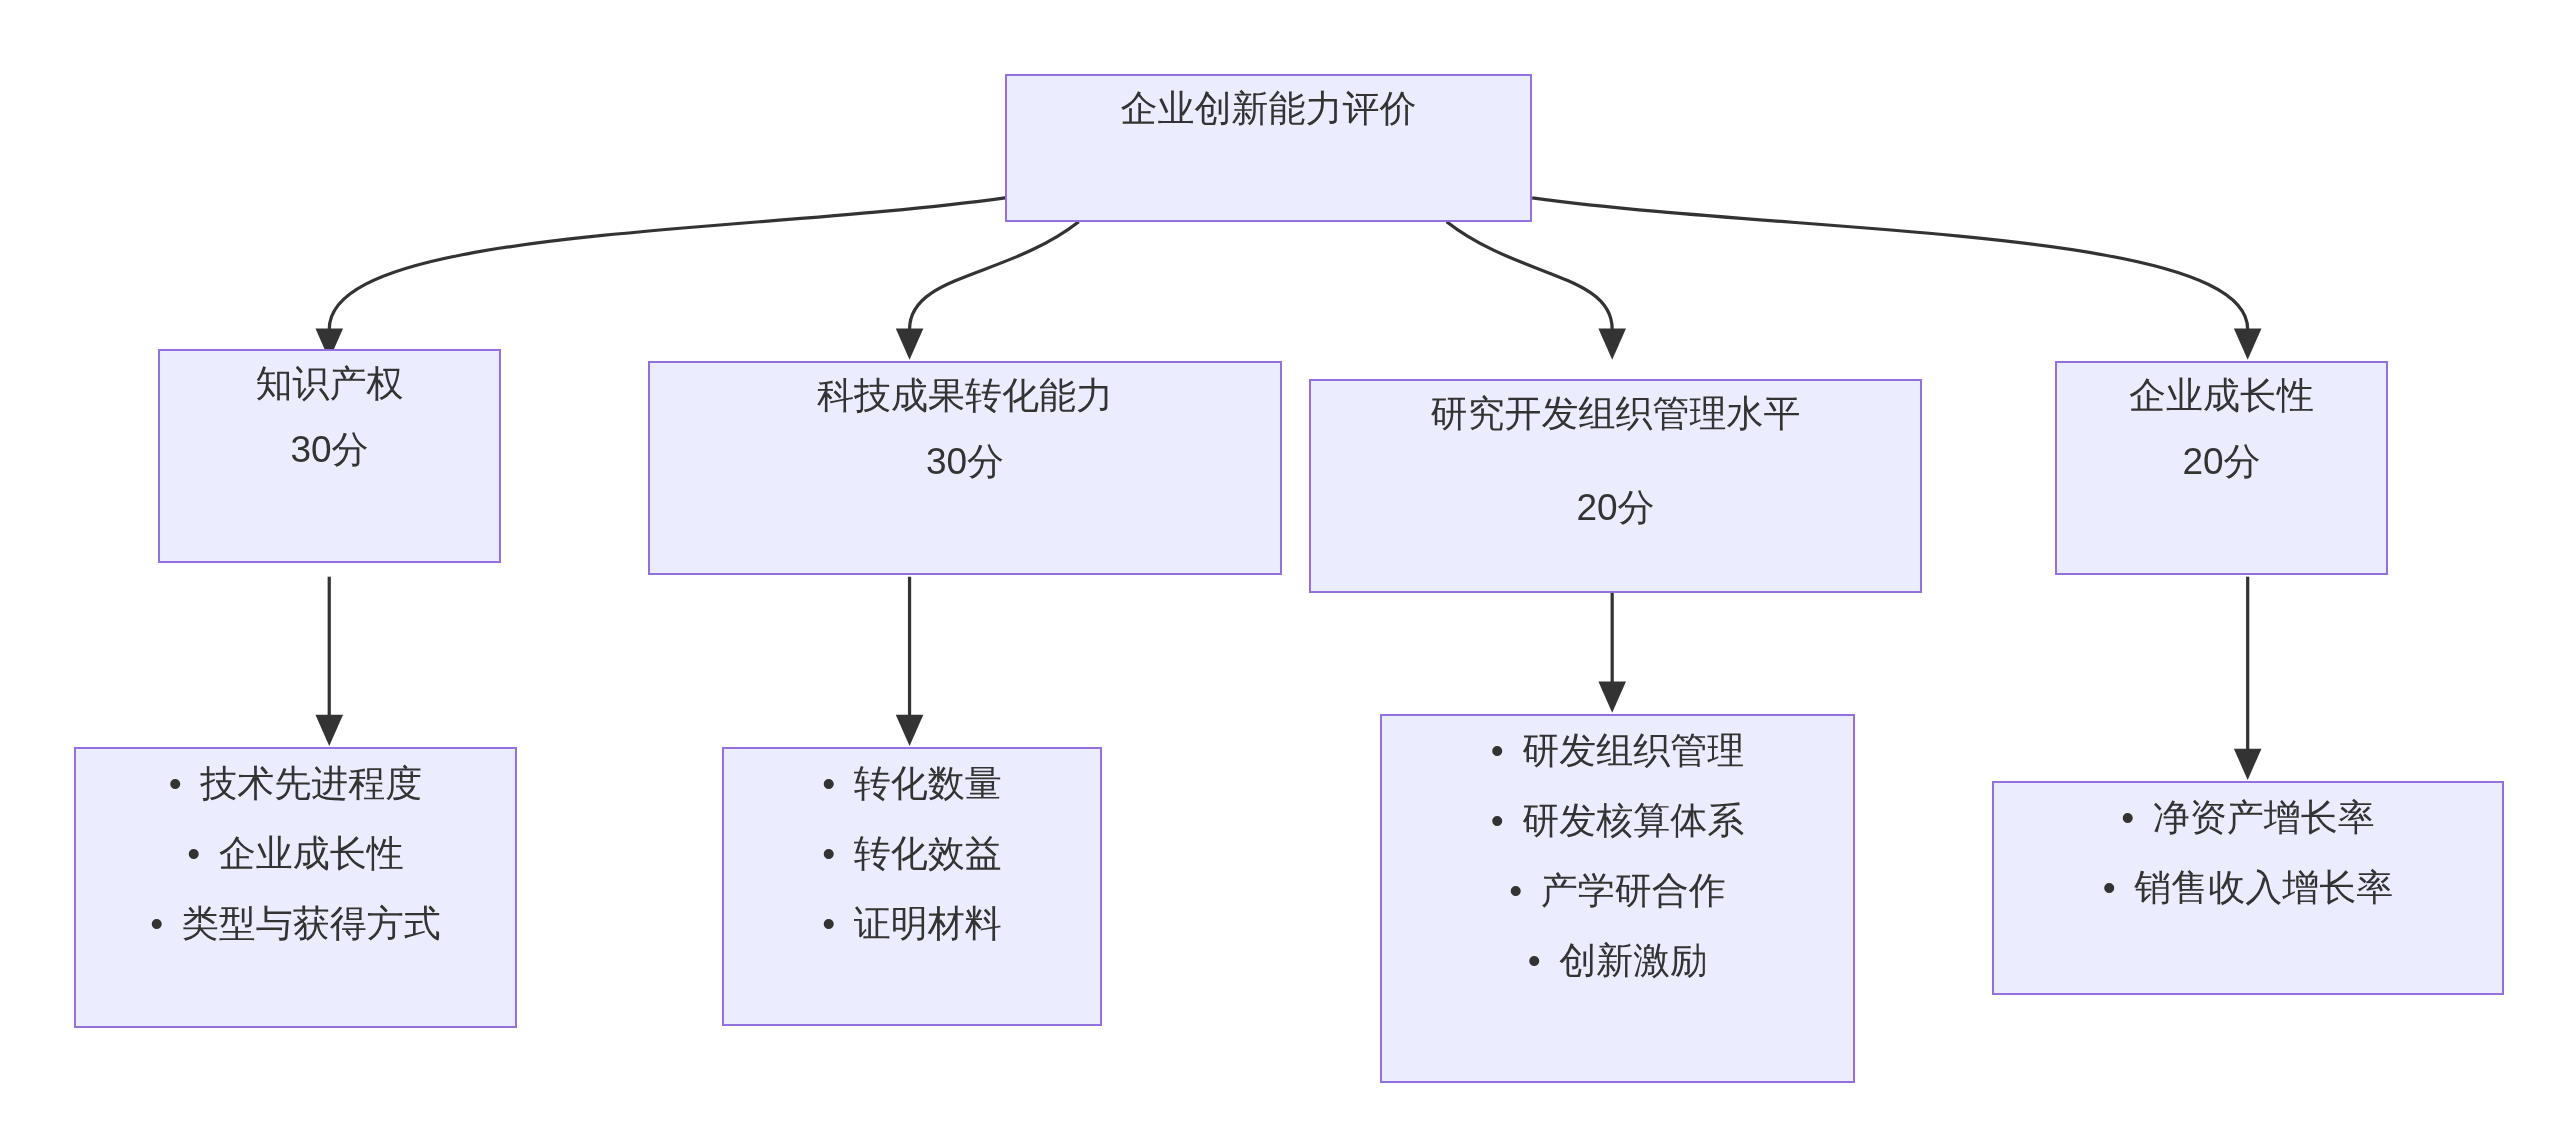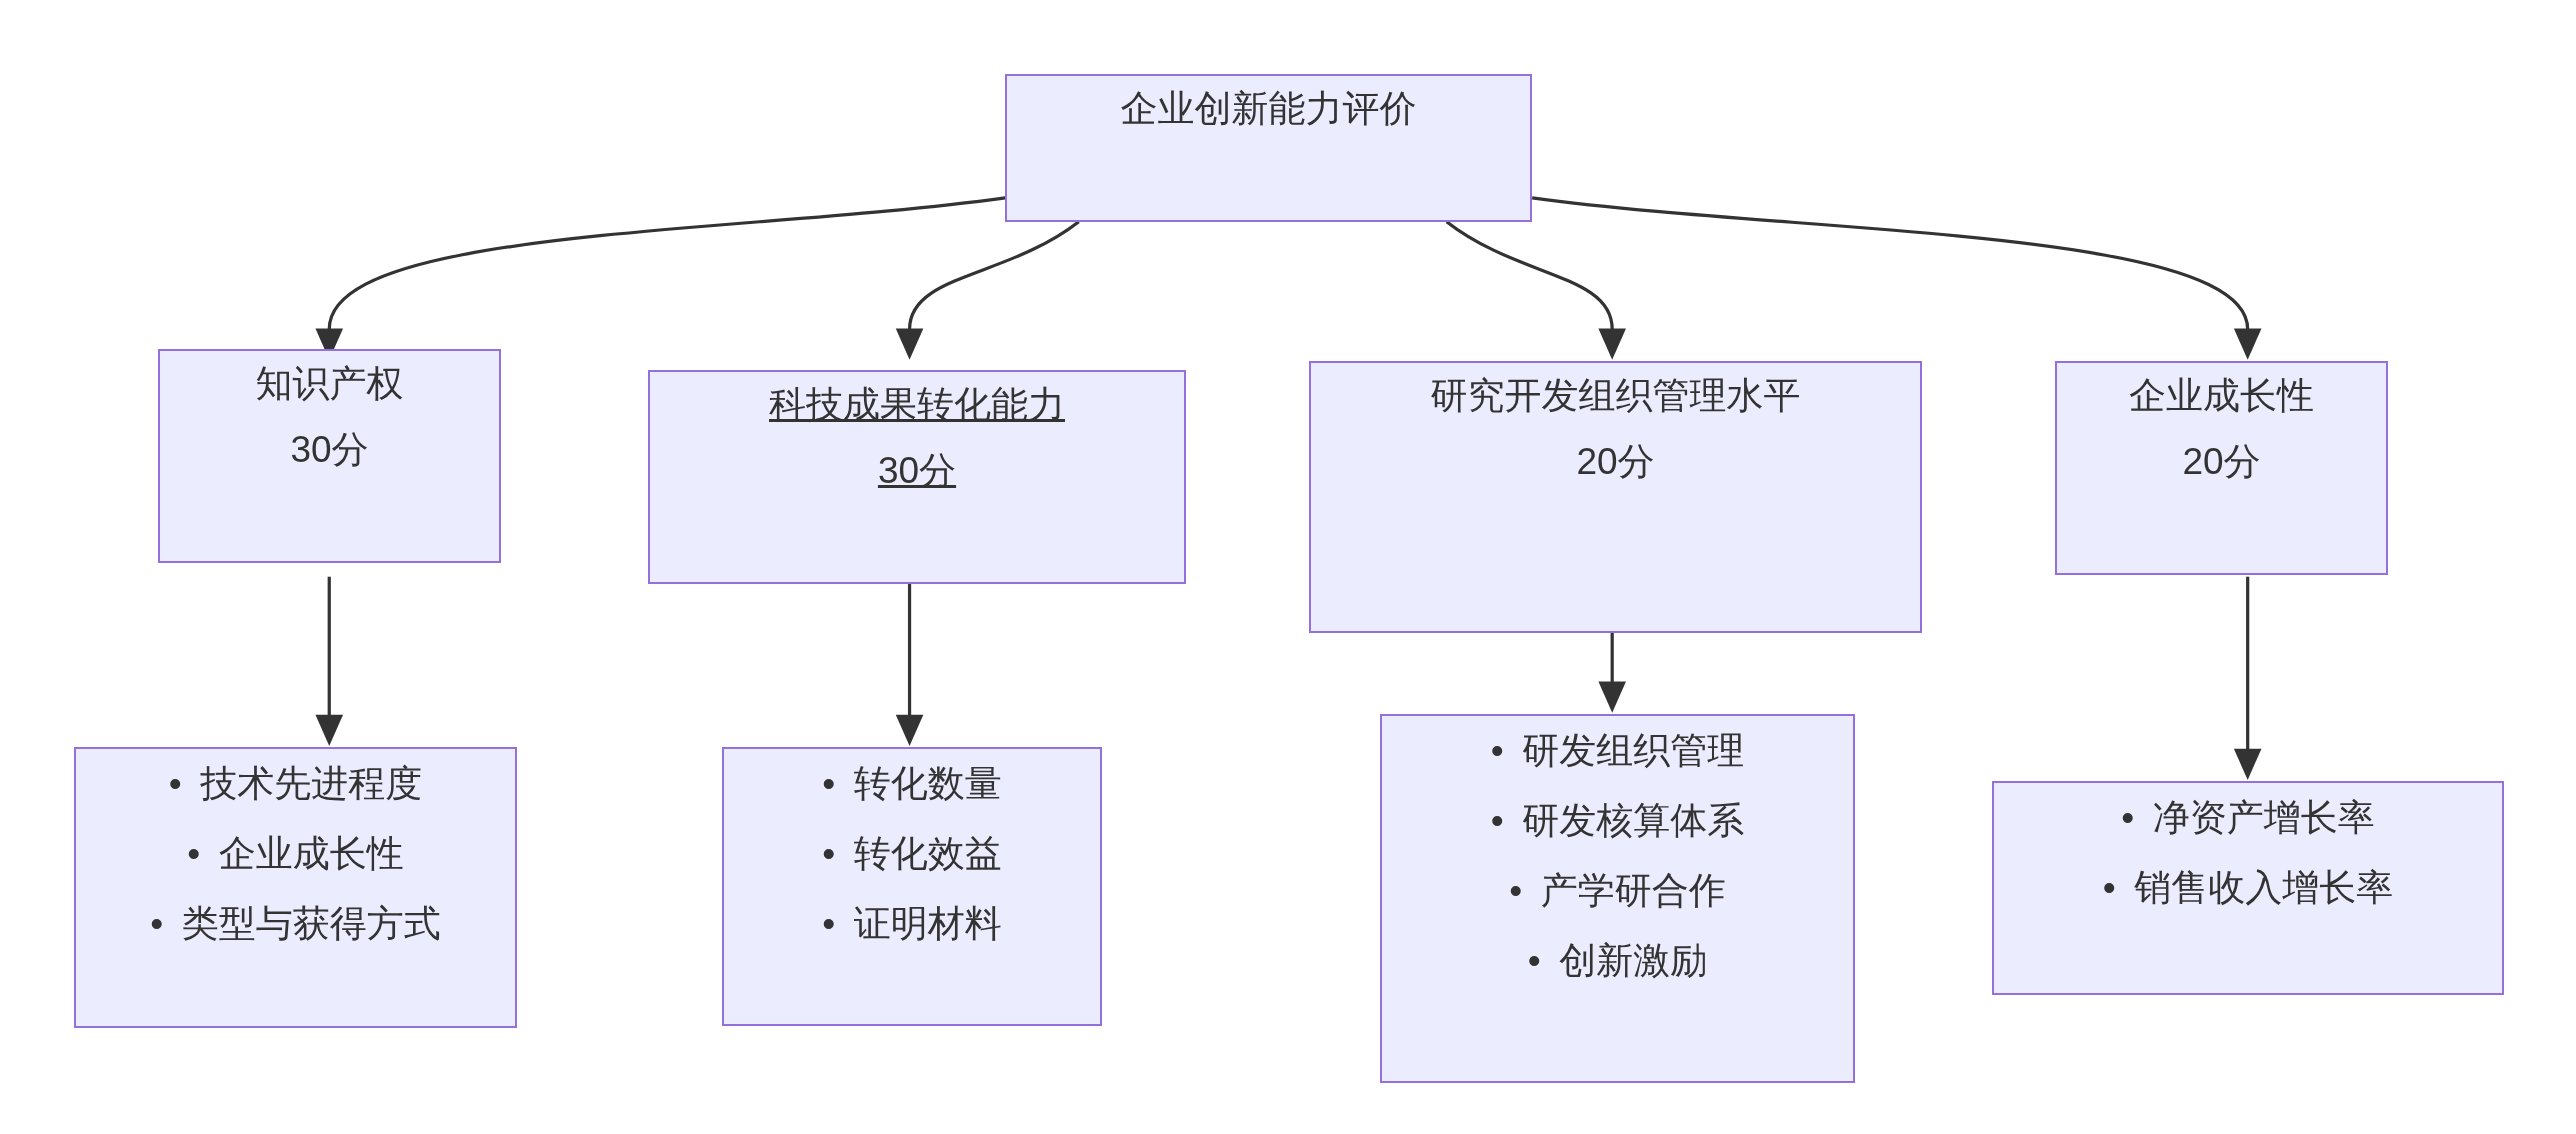--- a/index.html
+++ b/index.html
@@ -53,22 +53,22 @@
     align-items:baseline;
     justify-content:center;
     white-space:nowrap;
   }
   .leaf .bullet{
     margin-right:18.4px;
   }
   
   .root-node { left:1005px; top:74px;  width:527px; height:148px; }
   .branch-1  { left:158px;  top:349px; width:343px; height:214px; }
-  .branch-2  { left:648px;  top:370px; width:538px; height:214px;text-decoration:underline; }
-  .branch-3  { left:1309px; top:361px; width:613px; height:272px; }
+  .branch-2  { left:648px;  top:361px; width:634px; height:214px; }
+  .branch-3  { left:1309px; top:379px; width:613px; height:214px;gap:28px; }
   .branch-4  { left:2055px; top:361px; width:333px; height:214px; }
   .leaf-1    { left:74px;   top:747px; width:443px; height:281px; }
   .leaf-2    { left:722px;  top:747px; width:380px; height:279px; }
   .leaf-3    { left:1380px; top:714px; width:475px; height:369px; }
   .leaf-4    { left:1992px; top:781px; width:512px; height:214px; }
 </style>
 </head>
 <body>
 
 <div class="canvas">

